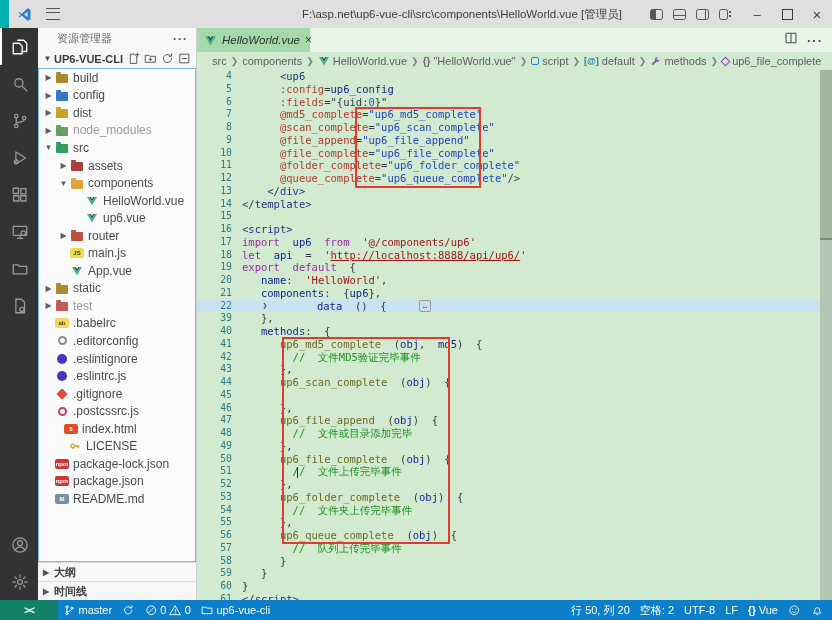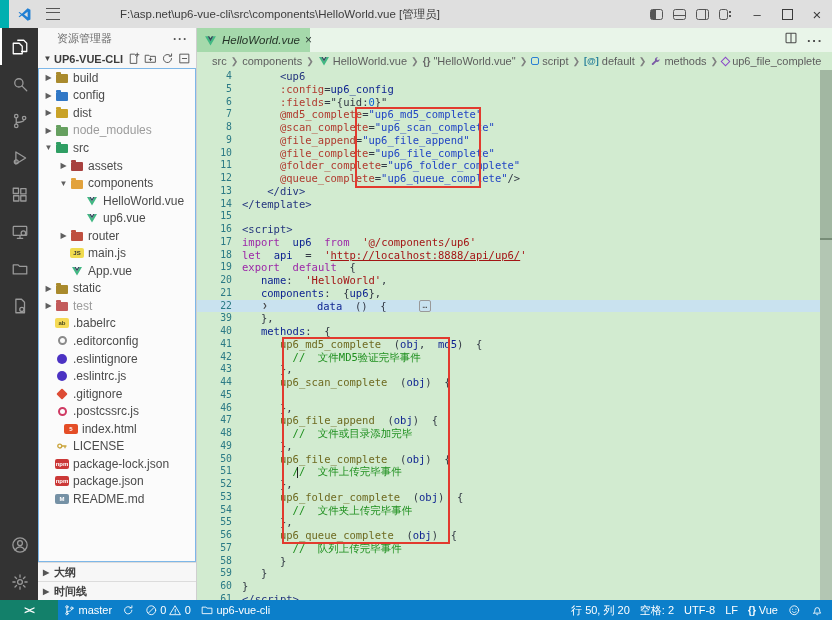--- a/index.html
+++ b/index.html
@@ -4,21 +4,21 @@
 <style>
   html,body{margin:0;padding:0;background:#888;}
   .window{position:relative;width:832px;height:620px;overflow:hidden;background:#d2ebd0;
           font-family:"Liberation Sans",sans-serif;-webkit-user-select:none;}
   
   .titlebar{position:relative;height:28px;background:#dfdfdf;display:flex;align-items:center;box-sizing:border-box;}
   .teal-strip{position:absolute;left:0;top:0;width:9px;height:28px;background:#00b0b0;}
   .tb-logo{margin-left:17px;display:flex;align-items:center;z-index:2;}
   .burger{margin-left:14px;width:14px;height:10px;border-top:1.6px solid #555;border-bottom:1.6px solid #555;position:relative;z-index:2;}
   .burger::before{content:"";position:absolute;left:0;right:0;top:3.2px;border-top:1.6px solid #555;}
-  .tb-title{position:absolute;left:120px;right:210px;text-align:left;font-size:11.5px;color:#3c3c3c;
+  .tb-title{position:absolute;left:120px;right:210px;text-align:right;font-size:11.5px;color:#3c3c3c;
             white-space:nowrap;overflow:hidden;text-overflow:ellipsis;}
   .tb-right{margin-left:auto;display:flex;align-items:center;z-index:2;}
   .lo-group{display:flex;align-items:center;gap:10px;margin-right:14px;}
   .lo{width:13px;height:11px;border:1.4px solid #555;border-radius:2.5px;position:relative;box-sizing:border-box;}
   .lo-left::before{content:"";position:absolute;left:0;top:0;bottom:0;width:4.5px;background:#555;}
   .lo-bottom::before{content:"";position:absolute;left:0;right:0;bottom:0;height:3px;border-top:1.4px solid #555;}
   .lo-right::before{content:"";position:absolute;right:2.5px;top:0;bottom:0;border-left:1.4px solid #555;}
   .lo-custom{width:9px;height:11px;}
   .lo-custom::after{content:"";position:absolute;right:-4px;top:1px;width:2px;height:2px;background:#555;box-shadow:0 4px 0 #555;}
   .win-btn{width:30px;height:28px;display:flex;align-items:center;justify-content:center;font-size:13px;color:#3c3c3c;}
@@ -388,21 +388,21 @@
             </span>
             <span class="lbl">.postcssrc.js</span>
           </div>
           <div class="tree-row" style="padding-left:12px">
             <span class="chev"></span>
             <span class="ficon">
               <span class="i-badge" style="background:#e44d26;color:#ffffff">5</span>
             </span>
             <span class="lbl">index.html</span>
           </div>
-          <div class="tree-row" style="padding-left:3px">
+          <div class="tree-row" style="padding-left:16px">
             <span class="chev"></span>
             <span class="ficon">
               <span style="display:inline-flex">
                 <svg viewBox="0 0 16 16" width="12" height="12" fill="none" stroke="#caa53d" stroke-width="1.8">
                   <circle cx="5" cy="8" r="2.6"></circle>
                   <path d="M7.6 8H14M12 8v3"></path>
                 </svg>
               </span>
             </span>
             <span class="lbl">LICENSE</span>

